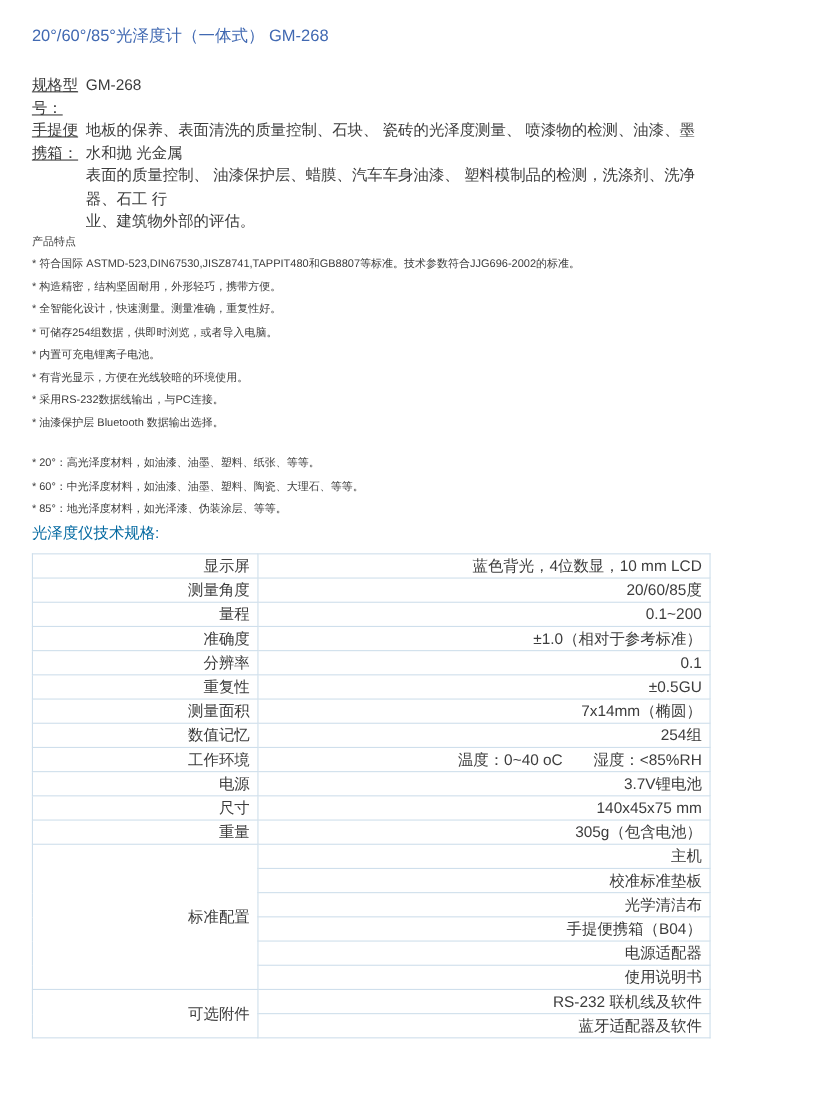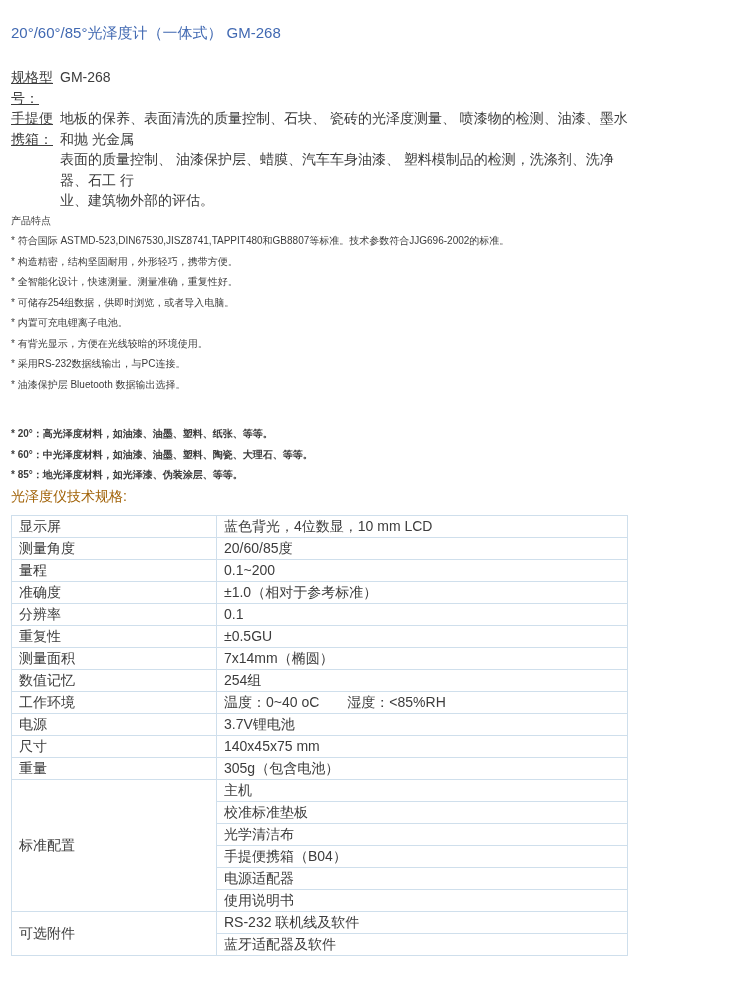--- a/index.html
+++ b/index.html
@@ -4,50 +4,51 @@
 <style>
   * { box-sizing: border-box; }
   html, body { margin: 0; padding: 0; }
   body {
     width: 750px; height: 1000px;
     background: #ffffff;
     color: #3c3c3c;
     font-family: "Liberation Sans", "DejaVu Sans", sans-serif;
     overflow: hidden;
   }
-  .page { padding: 23px 11px 0 11px; width: 652px; }
+  .page { padding: 23px 11px 0 29px; width: 652px; }
 
   .title {
     color: #4169b2;
     font-size: 15px;
     line-height: 20px;
     margin-bottom: 24px;
     cursor: pointer;
   }
 
   .info-row { display: flex; font-size: 14px; line-height: 20.5px; }
   .info-label { width: 49px; flex: none; text-decoration: underline; }
   .info-value { flex: 1; white-space: pre-line; }
 
   .text-line { font-size: 10px; line-height: 20.5px; white-space: pre-wrap; }
 
-  .angles { margin-top: 29px; font-weight: bold; }
+  .angles { margin-top: 17px; }
 
   .specs-link {
-    color: #a16207;
+    color: #0369a1;
     font-size: 14px;
     line-height: 20.5px;
     cursor: pointer;
   }
 
   table.spec-table {
     border-collapse: collapse;
     table-layout: fixed;
     width: 617px;
     margin-top: 9px;
+    text-align: right;
   }
   table.spec-table td {
     border: 1px solid #cfdfec;
     padding: 2px 7px;
     font-size: 14px;
     line-height: 17px;
     vertical-align: middle;
     overflow: hidden;
     white-space: pre-wrap;
   }

